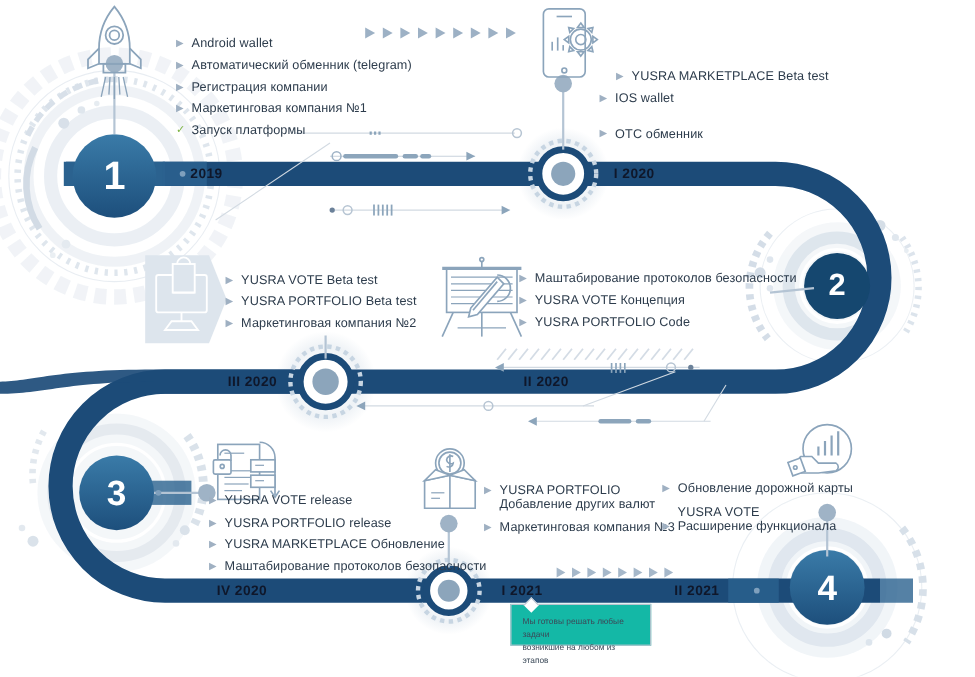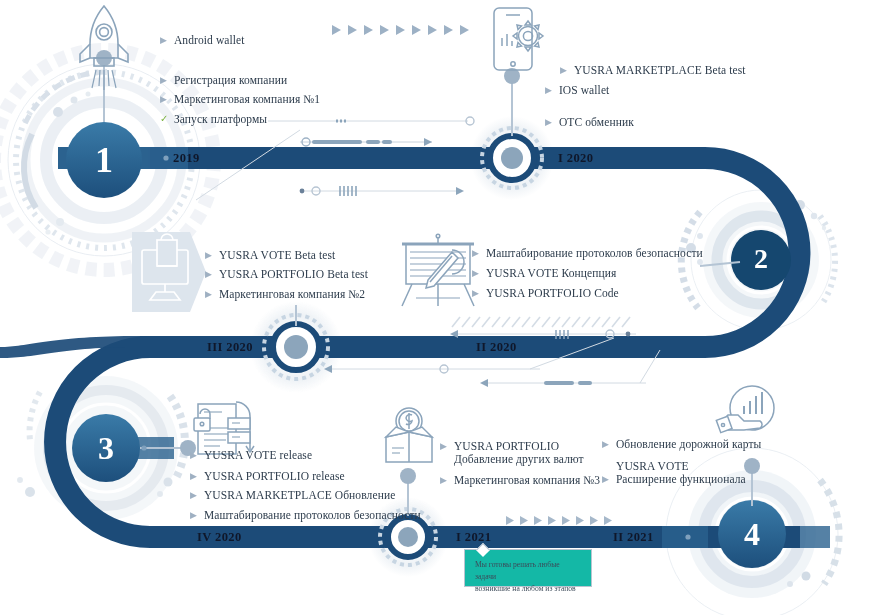--- a/index.html
+++ b/index.html
@@ -1,18 +1,18 @@
 <!DOCTYPE html>
 <html><head>
 <meta charset="utf-8">
 <style>
   html,body{margin:0;padding:0;background:#ffffff;}
   body{width:886px;height:615px;position:relative;overflow:hidden;
        font-family:"Liberation Sans","DejaVu Sans",sans-serif;}
-  #stage{position:absolute;left:0;top:0;width:886px;height:459px;font-family:Liberation Serif, serif;}
+  #stage{position:absolute;left:0;top:0;width:886px;height:459px;}
   .svglayer{position:absolute;left:0;top:0;width:886px;height:615px;}
 
   
   .bullet{position:absolute;font-size:11.5px;color:#2d3c4c;white-space:nowrap;}
   .bullet .mk{display:inline-block;width:11px;color:#9fb0c2;font-size:9px;
               transform:translateY(-1px);}
   .bullet .mk.done{color:#7cb342;font-size:10px;}
   .bullet .lbl{letter-spacing:.1px;}
 
   
@@ -391,20 +391,24 @@
       <rect x="718" y="418" width="12" height="13" transform="rotate(-20 724 424)" fill="#ffffff"></rect>
       <circle cx="723" cy="425" r="1.6"></circle>
     </g>
 
   </svg>
 
   <div class="bullet" style="left:160px;top:34px;">
     <span class="mk">▶</span>
     <span class="lbl">Android wallet</span>
   </div>
+  <div class="bullet" style="left:160px;top:54px;">
+    <span class="mk">▶</span>
+    <span class="lbl">Автоматический обменник (telegram)</span>
+  </div>
   <div class="bullet" style="left:160px;top:74px;">
     <span class="mk">▶</span>
     <span class="lbl">Регистрация компании</span>
   </div>
   <div class="bullet" style="left:160px;top:93px;">
     <span class="mk">▶</span>
     <span class="lbl">Маркетинговая компания №1</span>
   </div>
   <div class="bullet" style="left:160px;top:113px;">
     <span class="mk done">✓</span>

